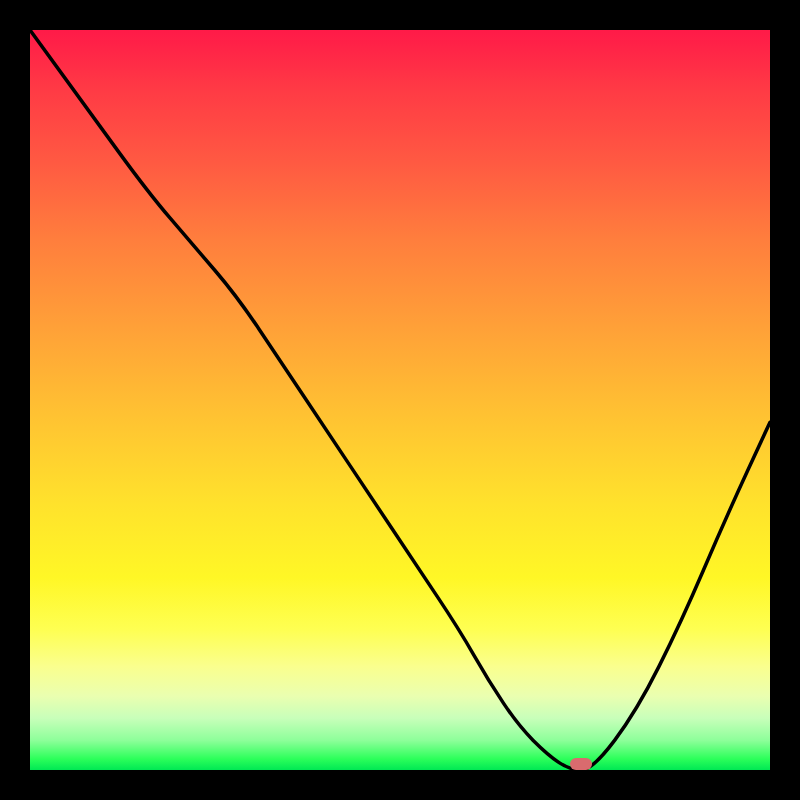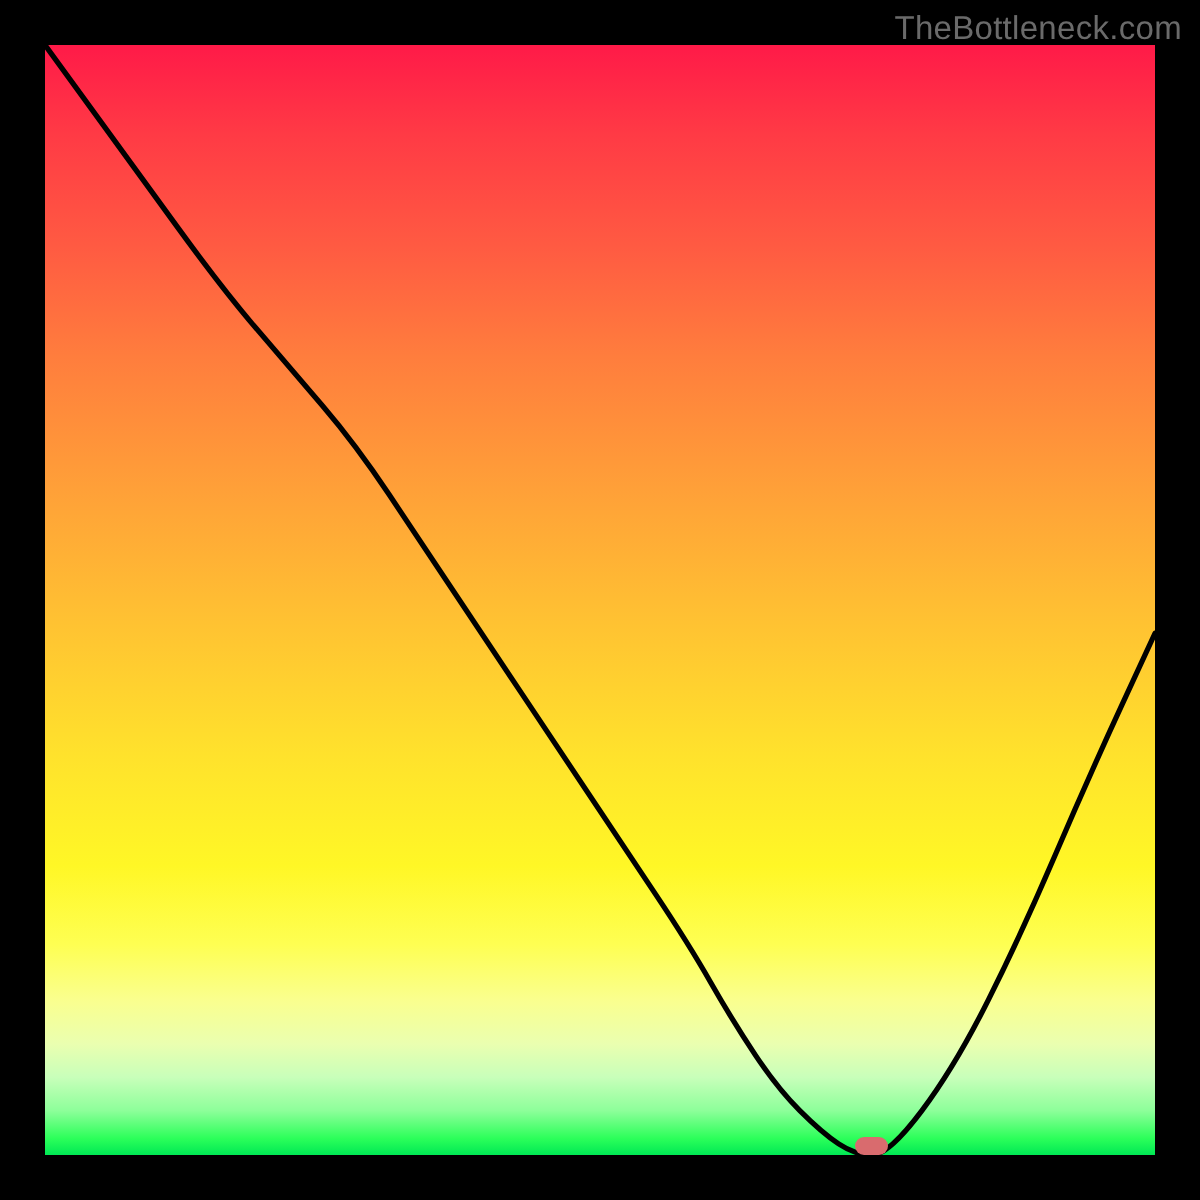--- a/index.html
+++ b/index.html
@@ -68,21 +68,20 @@
   .marker {
     position: absolute;
     background: #d96b6e;
     border-radius: 8px;
   }
 </style>
 </head>
 <body>
 
 <div class="frame">
-  <div class="watermark">TheBottleneck.com</div>
 
   <div class="plot">
     <div class="gradient"></div>
 
     <svg class="curve" viewBox="0 0 740 740" preserveAspectRatio="none">
       <path id="curve-path" fill="none" stroke-width="3.5" stroke-linecap="round" stroke-linejoin="round" stroke="#000000" d="M 0,0 Q 59.2,81.39999999999998 88.80000000000001,122.09999999999997 Q 118.4,162.79999999999995 140.60000000000002,188.7 Q 162.8,214.60000000000002 185,240.5 Q 207.20000000000002,266.4 229.40000000000003,299.69999999999993 Q 251.60000000000002,332.99999999999994 273.8,366.29999999999995 Q 296,399.59999999999997 318.20000000000005,432.9 Q 340.40000000000003,466.2 362.6,499.5 Q 384.8,532.8 407,566.0999999999999 Q 429.2,599.4 444,625.3 Q 458.8,651.2 473.6,673.4000000000001 Q 488.40000000000003,695.6 503.20000000000005,710.4000000000001 Q 518,725.2 529.0999999999999,732.6 Q 540.1999999999999,740 551.3,740 Q 562.4,740 584.5999999999999,710.4 Q 606.8,680.8 629,636.4 Q 651.2,592 673.4,540.2 Q 695.5999999999999,488.4 717.8,440.3 T 740,392.20000000000005"></path>
     </svg>
 
     <div id="marker" class="marker" style="left: 540.2px; top: 728.16px; width: 22.2px; height: 11.84px;"></div>
   </div>

